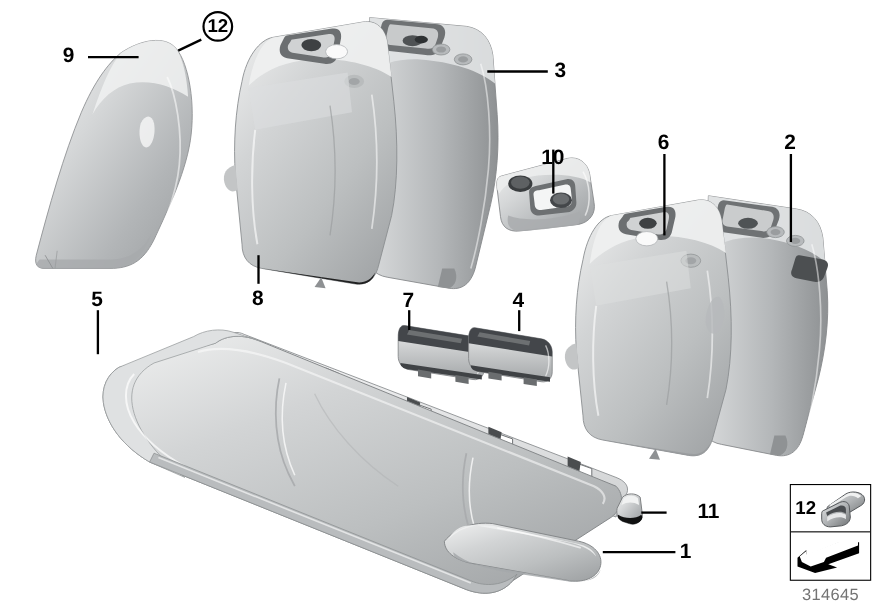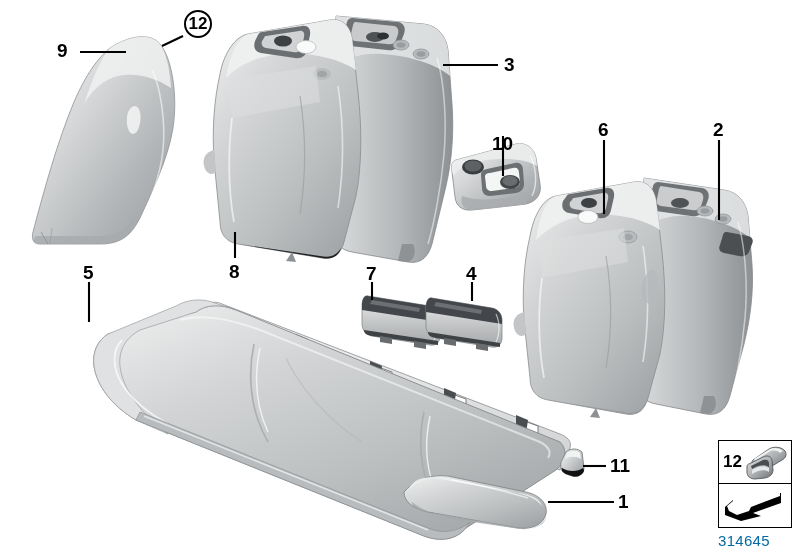--- a/index.html
+++ b/index.html
@@ -88,23 +88,24 @@
   #legend-arrow-svg {
     position: absolute;
     left: 4px;
     top: 5px;
   }
   #diagram-id {
     position: absolute;
     left: 718px;
     top: 532px;
     width: 74px;
+    text-align: center;
     font-family: "Liberation Sans", sans-serif;
     font-size: 15px;
-    color: #0369a1;
+    color: #737373;
     letter-spacing: 0.3px;
   }
 </style>
 </head>
 <body>
 
 <div id="diagram-root">
 
   <svg id="parts-canvas" viewBox="0 0 800 560" xmlns="http://www.w3.org/2000/svg">
     <defs>
@@ -424,21 +425,21 @@
   <div class="callout" style="left:713px; top:120px;">2</div>
 
   <div class="callout" style="left:83px; top:263px;">5</div>
 
   <div class="callout" style="left:229px; top:262px;">8</div>
 
   <div class="callout" style="left:366px; top:264px;">7</div>
 
   <div class="callout" style="left:466px; top:264px;">4</div>
 
-  <div class="callout" style="left:610px; top:456px;text-align:center;">11</div>
+  <div class="callout" style="left:634px; top:456px;text-align:center;">11</div>
 
   <div class="callout" style="left:618px; top:492px;">1</div>
 
   <div id="legend-box">
     <div id="legend-upper">
       <span id="legend-number">12</span>
       <svg id="legend-clip-svg" width="46" height="37" viewBox="0 0 46 37" xmlns="http://www.w3.org/2000/svg">
         <path d="M10 16 L26 5 C31 2 39 3 42 7 C44 10 43 14 39 16
                  L24 25 C20 27 14 26 11 23 C9 20 8 18 10 16 Z" fill="url(#gClip)" stroke="#54575a" stroke-width="0.9"></path>
         <path d="M11 15 L27 5 C31 3 37 4 40 7 L37 9 C34 6 29 6 26 8 L12 17 Z" fill="#f0f1f1"></path>

